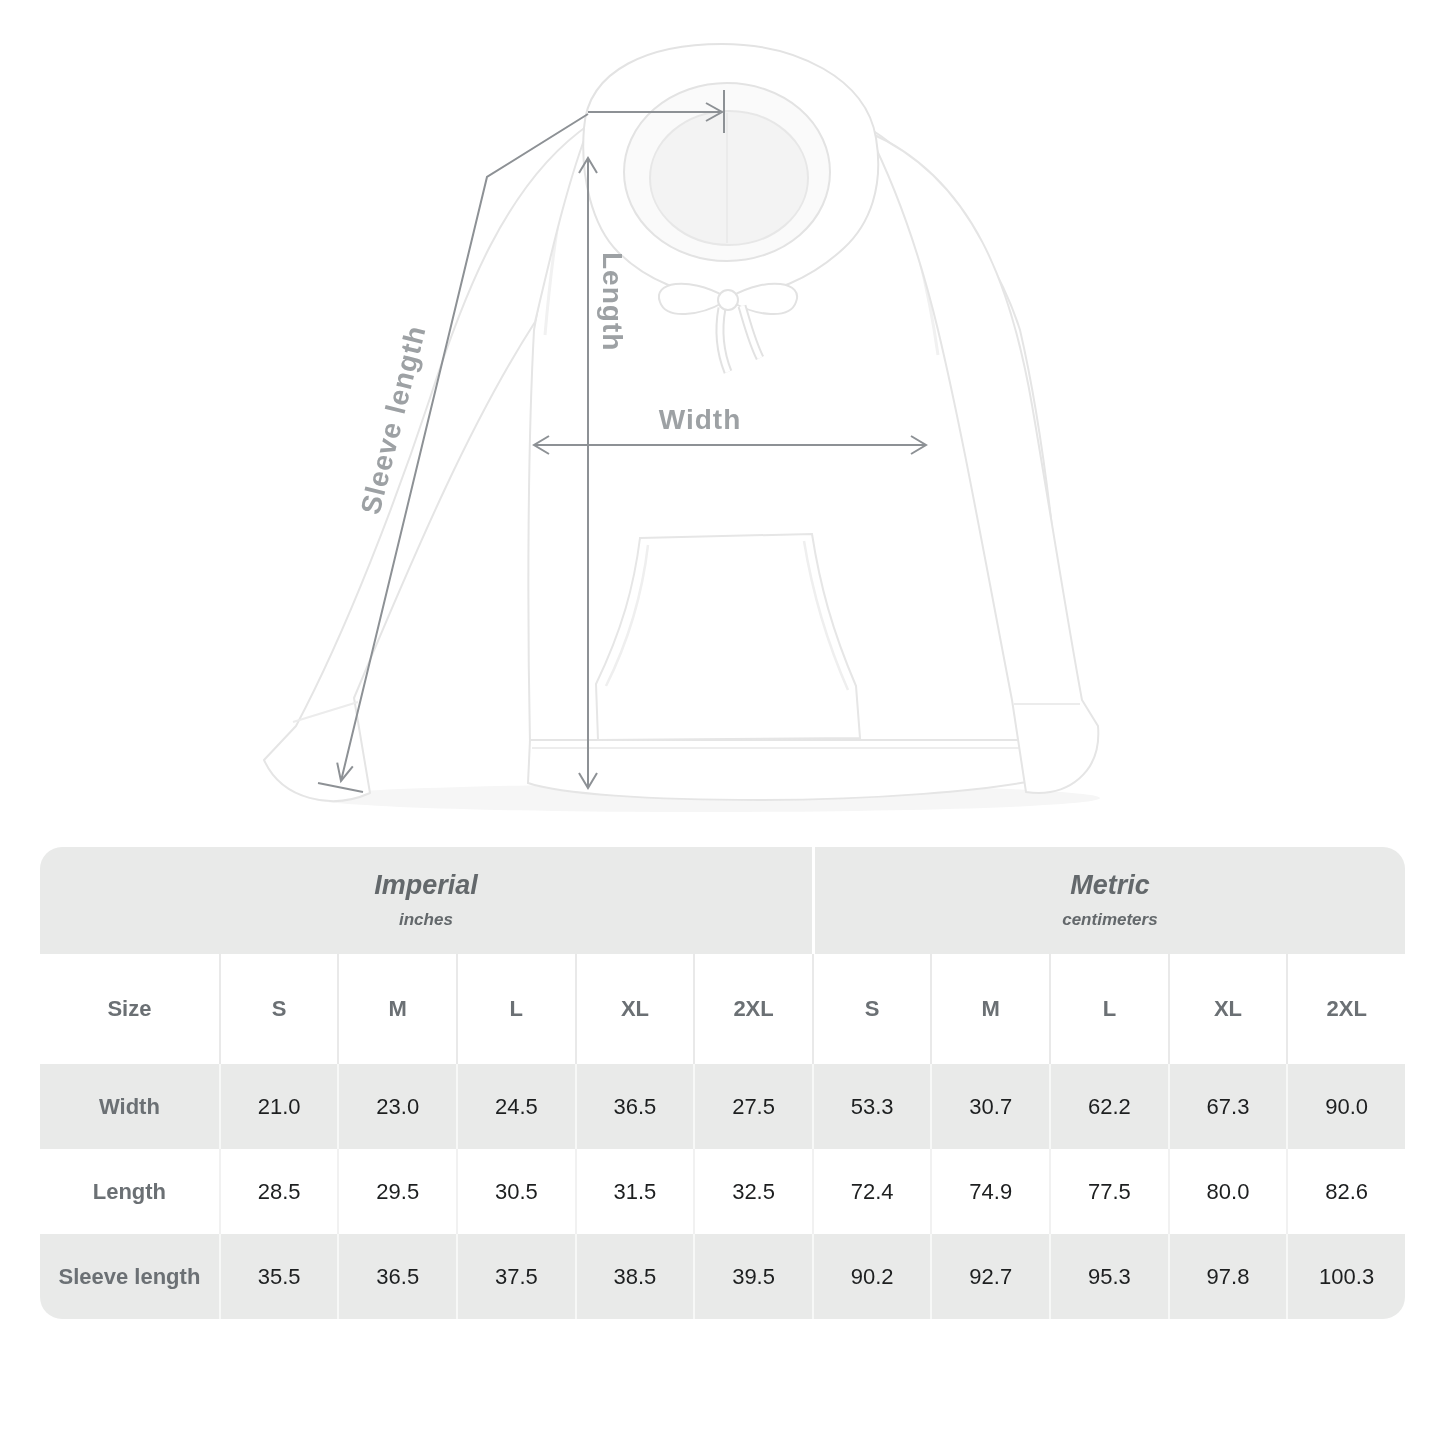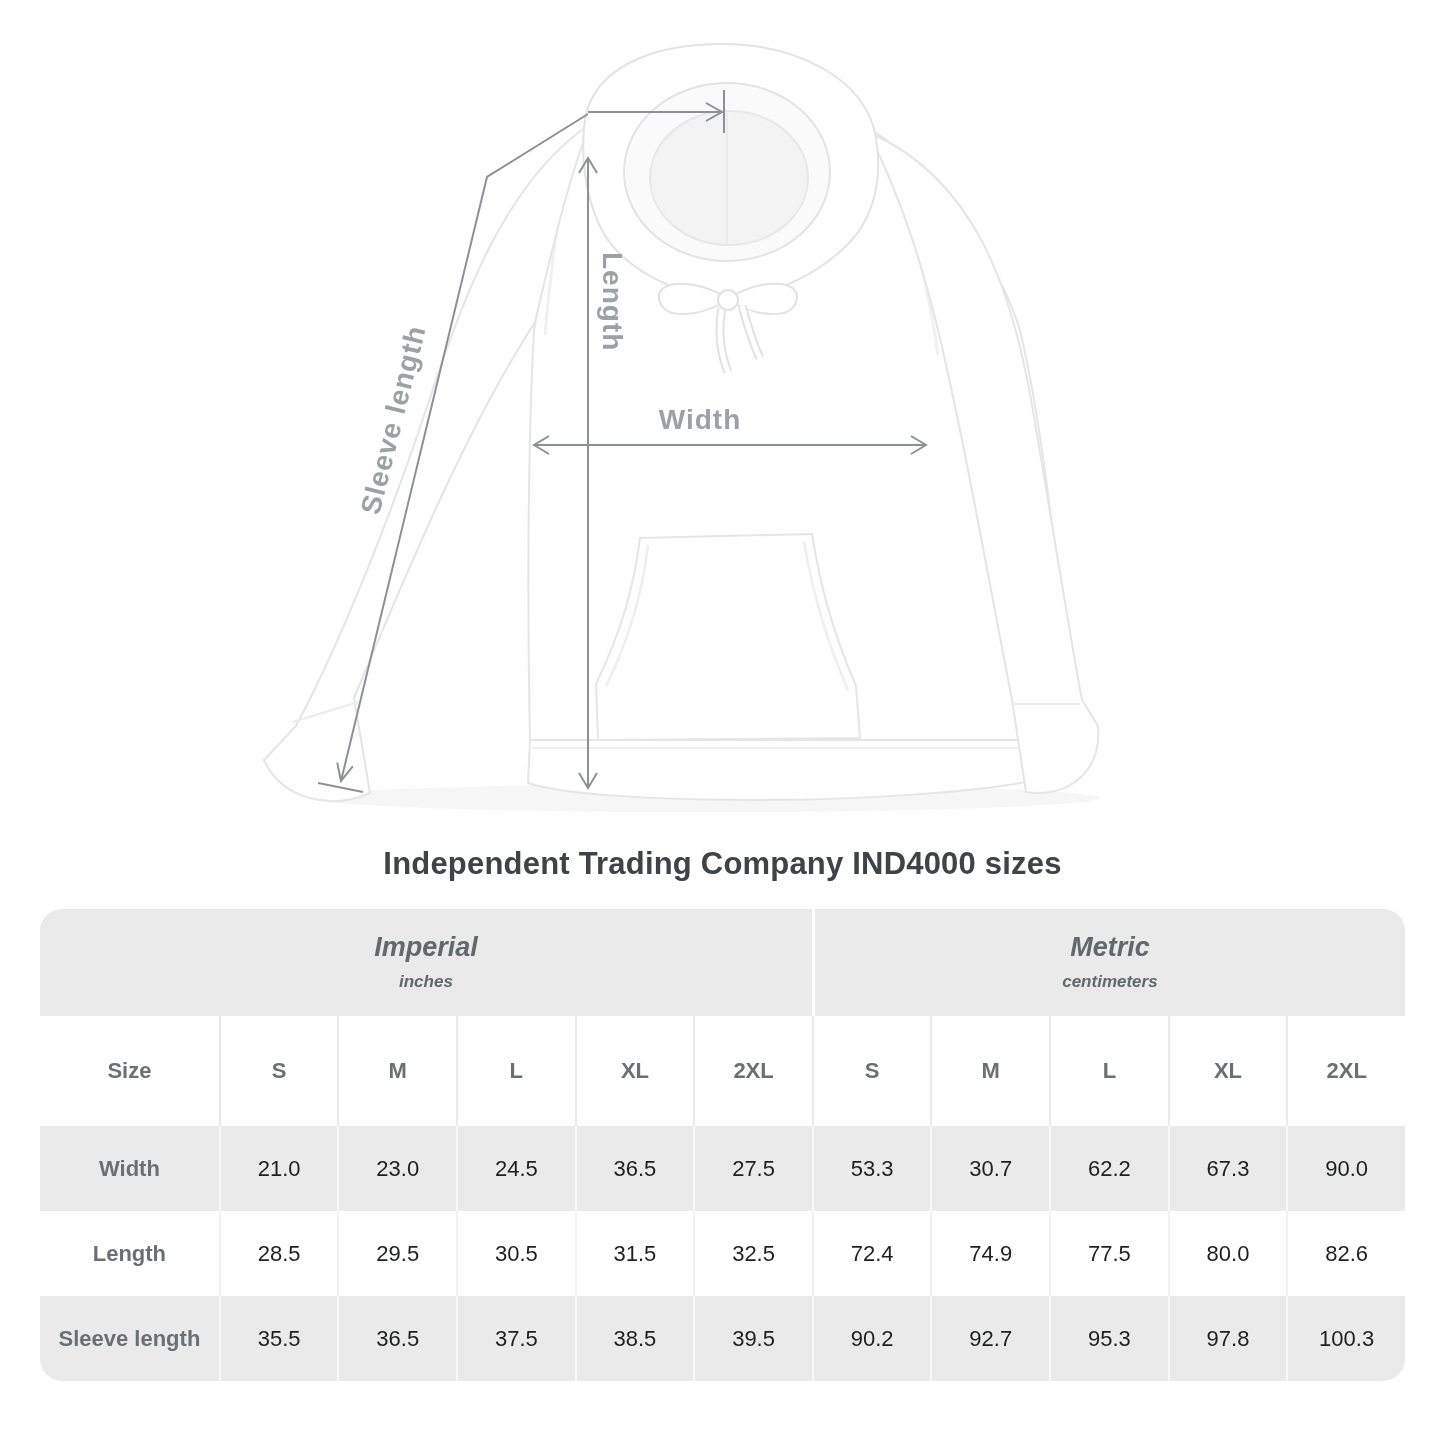--- a/index.html
+++ b/index.html
@@ -104,21 +104,20 @@
     <path d="M 318 783 L 363 792"></path>
   </g>
 
   <text class="dim-label" transform="translate(603 252) rotate(90)">Length</text>
   <text class="dim-label" x="700" y="429" text-anchor="middle">Width</text>
   <text class="dim-label" transform="translate(379 516) rotate(-76)">Sleeve length</text>
 </svg>
 </div>
 
 <div class="headline">
-  <h1>Independent Trading Company IND4000 sizes</h1>
 </div>
 
 <table class="size-table">
   <colgroup>
     <col class="c-label">
     <col class="c-data">
       <col class="c-data">
       <col class="c-data">
       <col class="c-data">
       <col class="c-data">

